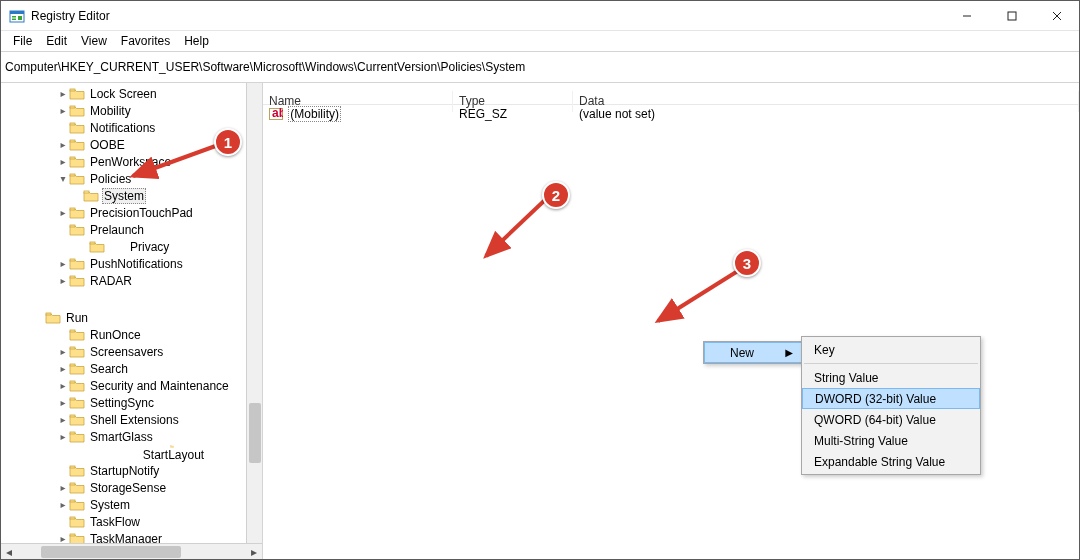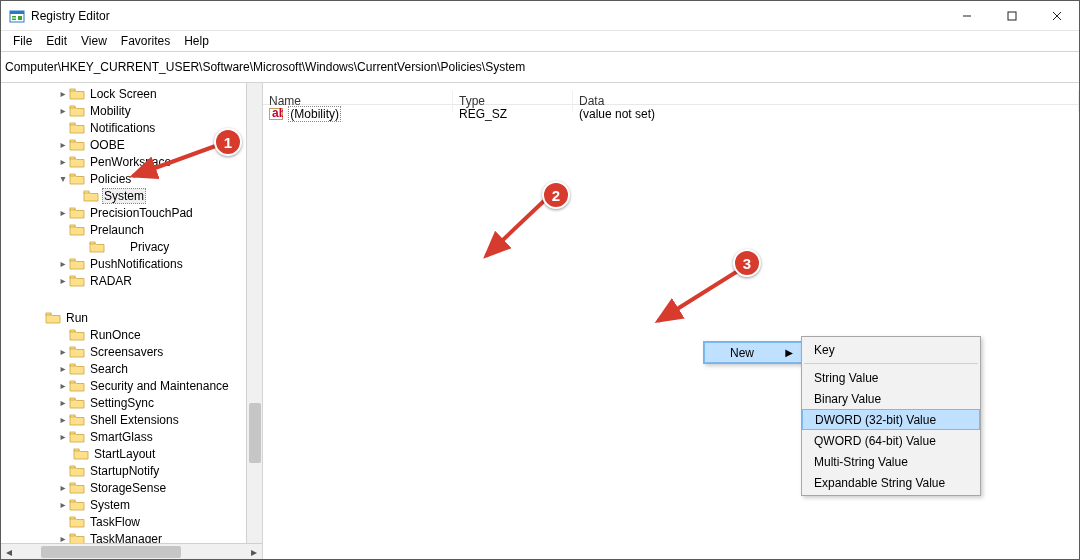--- a/index.html
+++ b/index.html
@@ -256,21 +256,21 @@
               <span class="lbl">Shell Extensions</span>
             </div>
             <div class="node" style="padding-left: 56px;">
               <span class="arrow">▸</span>
               <svg class="folder-icon" viewBox="0 0 16 14">
                 <path d="M1 3 h5 l1.5 1.5 H15 V12 H1 Z" fill="#ffe08a" stroke="#caa63f" stroke-width="0.8"></path>
                 <rect class="body" x="1" y="2" width="5" height="2" fill="#ffe08a" stroke="#caa63f" stroke-width="0.8"></rect>
               </svg>
               <span class="lbl">SmartGlass</span>
             </div>
-            <div class="node" style="padding-left: 60px;">
+            <div class="node" style="padding-left: 84px; flex-direction: column;">
               <span class="arrow"></span>
               <svg class="folder-icon" viewBox="0 0 16 14">
                 <path d="M1 3 h5 l1.5 1.5 H15 V12 H1 Z" fill="#ffe08a" stroke="#caa63f" stroke-width="0.8"></path>
                 <rect class="body" x="1" y="2" width="5" height="2" fill="#ffe08a" stroke="#caa63f" stroke-width="0.8"></rect>
               </svg>
               <span class="lbl">StartLayout</span>
             </div>
             <div class="node" style="padding-left: 56px;">
               <span class="arrow"></span>
               <svg class="folder-icon" viewBox="0 0 16 14">
@@ -366,23 +366,20 @@
         </div>
       </div>
 
       <div class="ctx ctx-sub">
         <div class="ctx-item">
             <span>Key</span>
           </div>
         <div class="ctx-sep"></div>
         <div class="ctx-item">
             <span>String Value</span>
-          </div>
-        <div class="ctx-item">
-            <span>Binary Value</span>
           </div>
         <div class="ctx-item hover">
             <span>DWORD (32-bit) Value</span>
           </div>
         <div class="ctx-item">
             <span>QWORD (64-bit) Value</span>
           </div>
         <div class="ctx-item">
             <span>Multi-String Value</span>
           </div>

